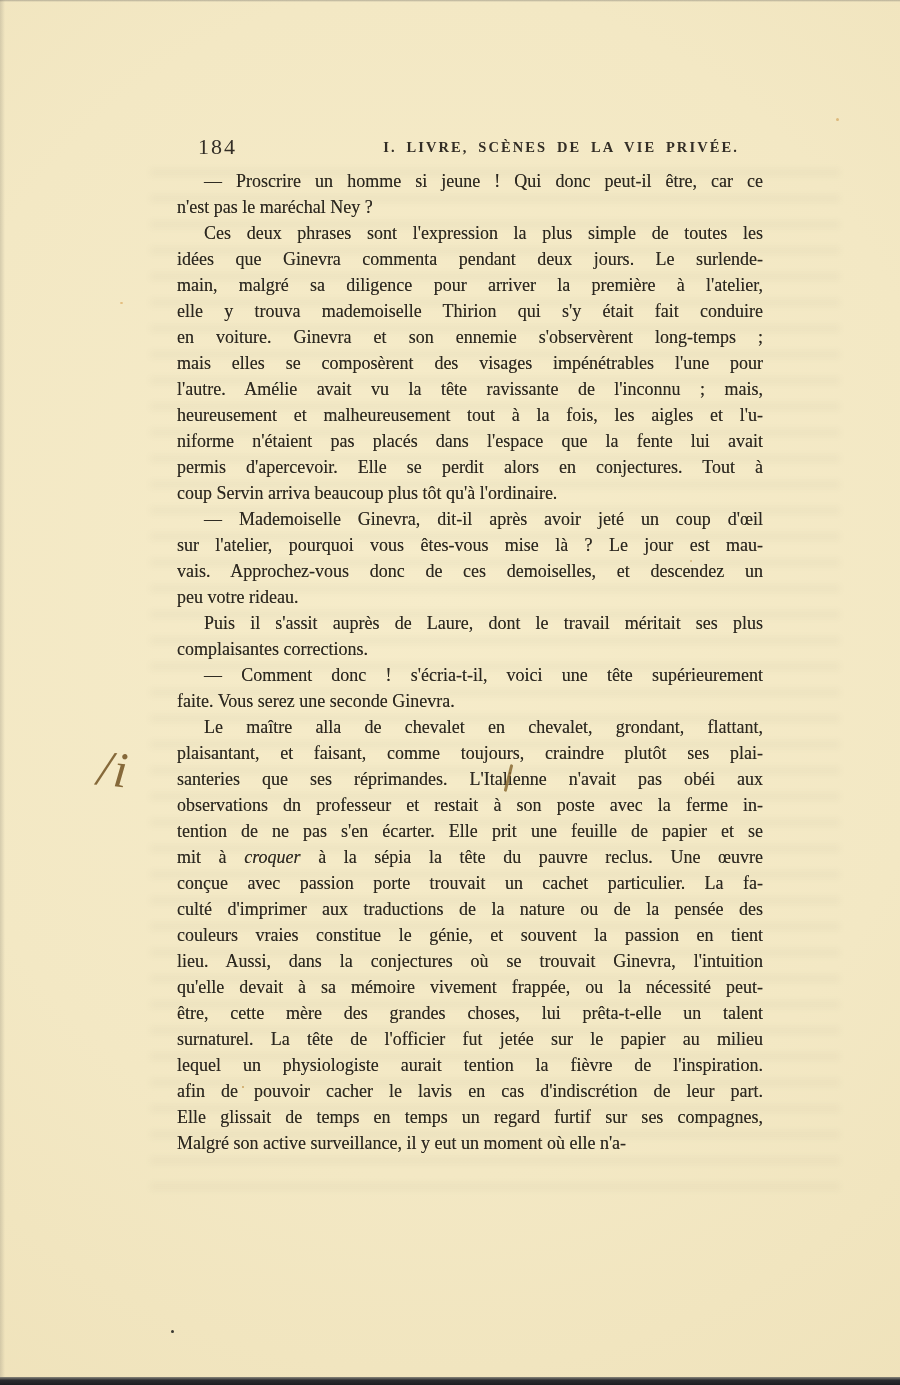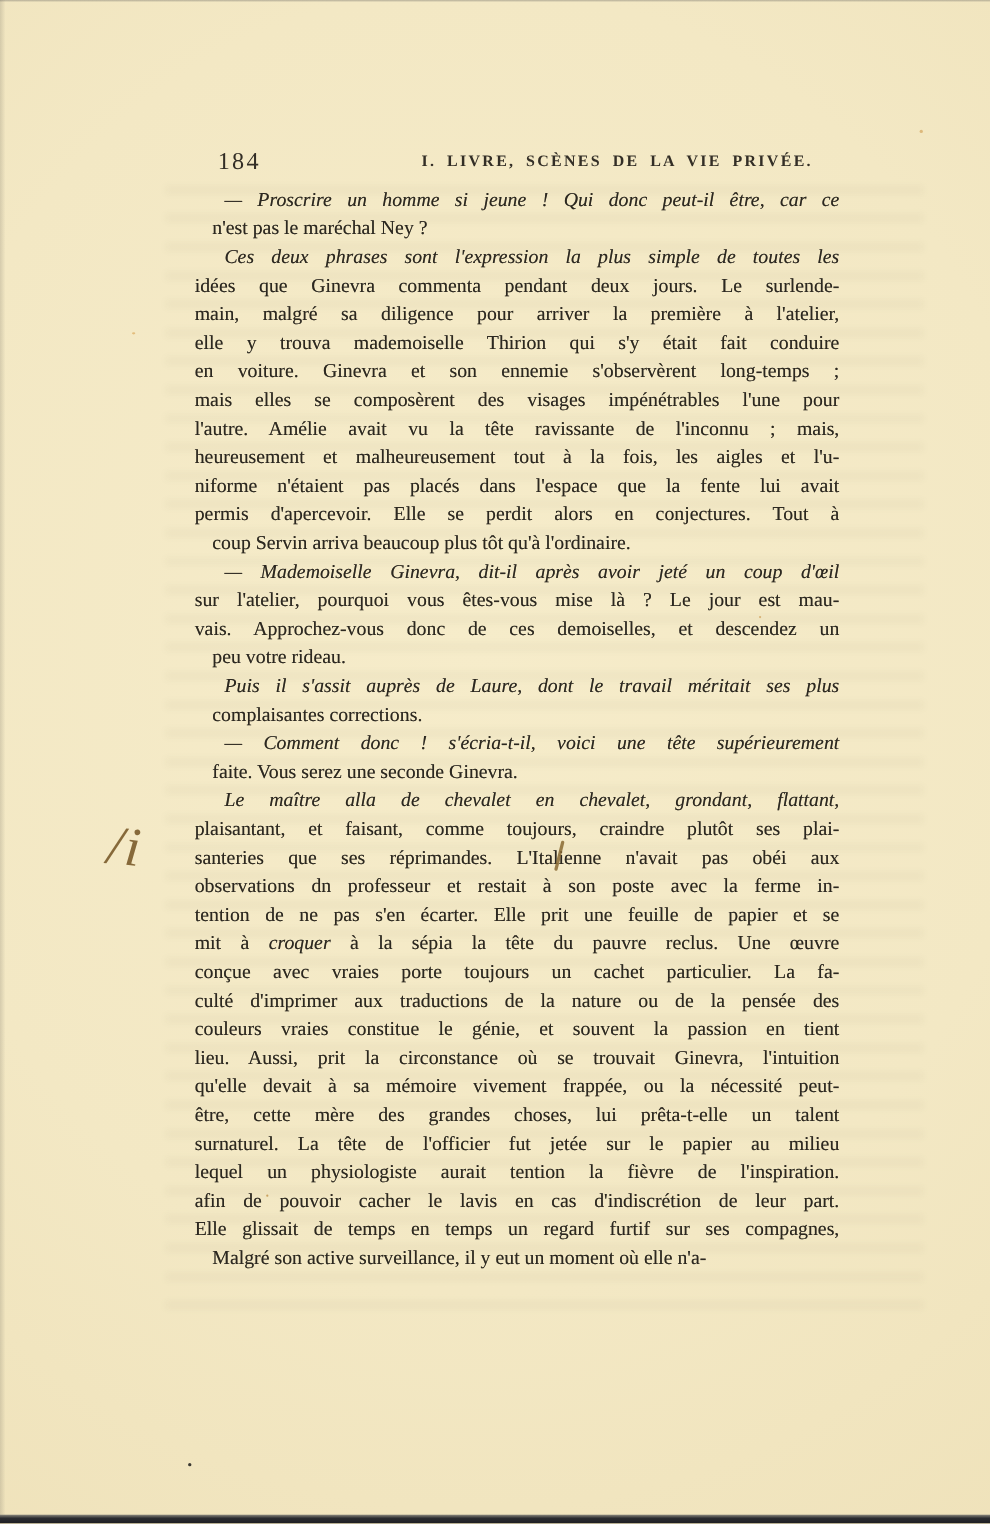--- a/index.html
+++ b/index.html
@@ -48,22 +48,22 @@
   .text-block {
     position: absolute; left: 177px; top: 168px; width: 586px;
     color: #2c2820; font-size: 18px;
     text-rendering: optimizeLegibility;
   }
   .line {
     height: 26px; line-height: 26px;
     text-align: justify; text-align-last: justify;
     text-shadow: 0 0 0.5px rgba(44, 40, 32, 0.55);
   }
-  .line.first { text-indent: 27px; font-style: italic; }
-  .line.last  { text-align-last: left; margin-left: 16px; }
+  .line.first { text-indent: 27px; }
+  .line.last  { text-align-last: left; }
 
   
   .margin-annotation {
     position: absolute; left: 98px; top: 740px;
     font-size: 50px; font-style: italic;
     color: #7b5c2b; transform: rotate(6deg);
     letter-spacing: 2px;
     opacity: 0.9;
   }
   .ink-stroke {
@@ -124,24 +124,24 @@
         <div class="line first">— Comment donc ! s'écria-t-il, voici une tête supérieurement</div>
         <div class="line last">faite. Vous serez une seconde Ginevra.</div>
       </div>
       <div class="paragraph">
         <div class="line first">Le maître alla de chevalet en chevalet, grondant, flattant,</div>
         <div class="line">plaisantant, et faisant, comme toujours, craindre plutôt ses plai-</div>
         <div class="line">santeries que ses réprimandes. L'Italienne n'avait pas obéi aux</div>
         <div class="line">observations dn professeur et restait à son poste avec la ferme in-</div>
         <div class="line">tention de ne pas s'en écarter. Elle prit une feuille de papier et se</div>
         <div class="line">mit à <i>croquer</i> à la sépia la tête du pauvre reclus. Une œuvre</div>
-        <div class="line">conçue avec vraies porte toujours un cachet particulier. La fa-</div>
+        <div class="line">conçue avec passion porte trouvait un cachet particulier. La fa-</div>
         <div class="line">culté d'imprimer aux traductions de la nature ou de la pensée des</div>
         <div class="line">couleurs vraies constitue le génie, et souvent la passion en tient</div>
-        <div class="line">lieu. Aussi, prit la circonstance où se trouvait Ginevra, l'intuition</div>
+        <div class="line">lieu. Aussi, dans la conjectures où se trouvait Ginevra, l'intuition</div>
         <div class="line">qu'elle devait à sa mémoire vivement frappée, ou la nécessité peut-</div>
         <div class="line">être, cette mère des grandes choses, lui prêta-t-elle un talent</div>
         <div class="line">surnaturel. La tête de l'officier fut jetée sur le papier au milieu</div>
         <div class="line">lequel un physiologiste aurait tention la fièvre de l'inspiration.</div>
         <div class="line">afin de pouvoir cacher le lavis en cas d'indiscrétion de leur part.</div>
         <div class="line">Elle glissait de temps en temps un regard furtif sur ses compagnes,</div>
         <div class="line last">Malgré son active surveillance, il y eut un moment où elle n'a-</div>
       </div>
     </main>
 

